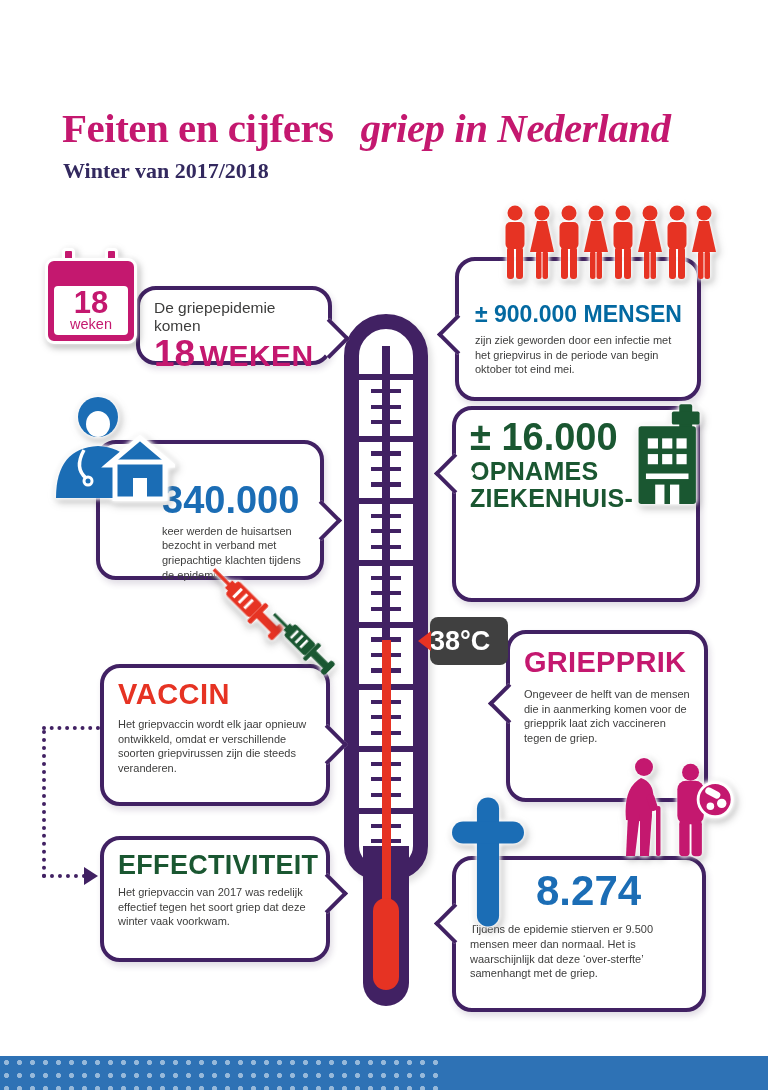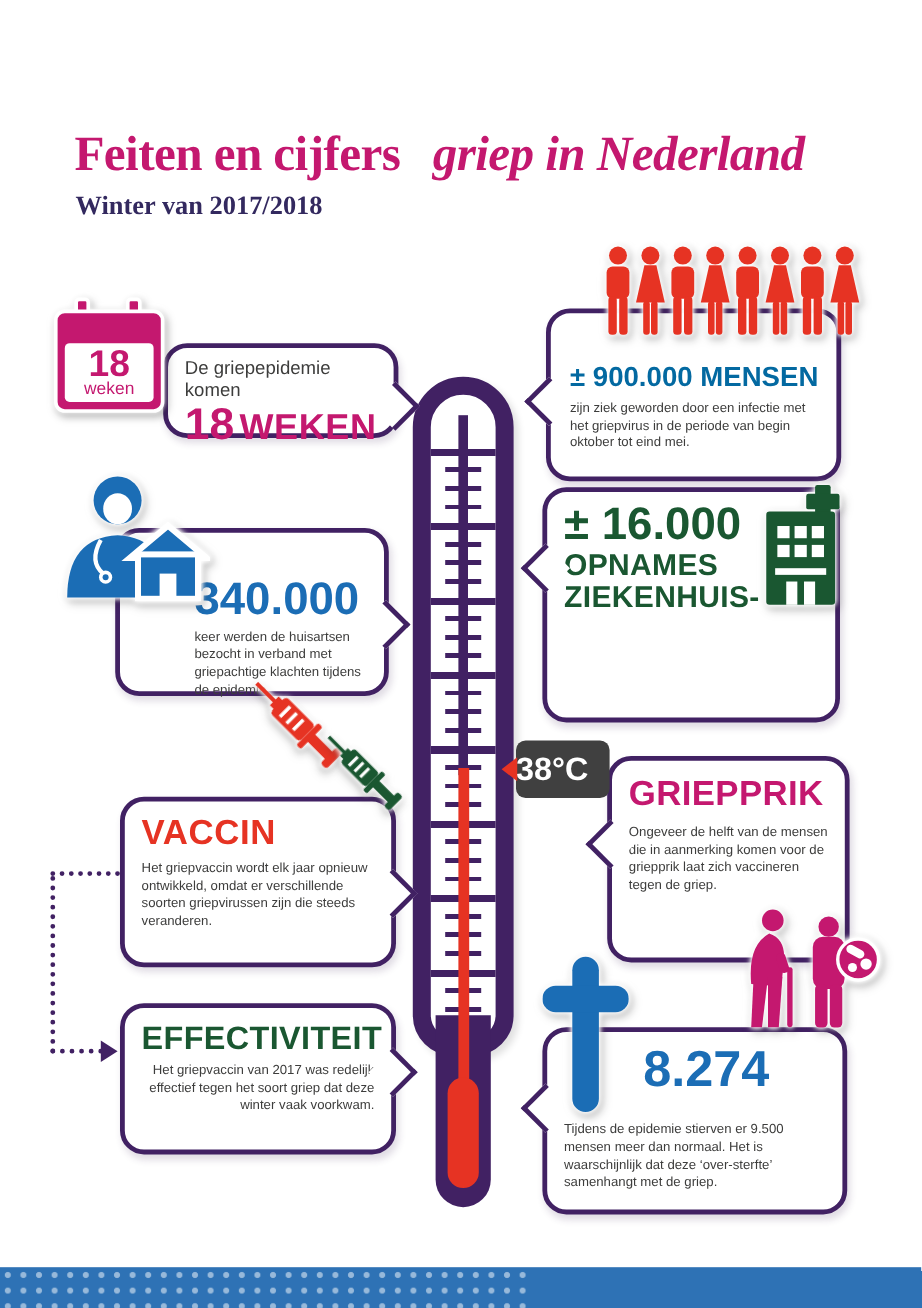--- a/index.html
+++ b/index.html
@@ -37,26 +37,26 @@
   .b4 .num{color:#1a5731;font-weight:700;font-size:38px;line-height:1.05;}
   .b4 .sub{color:#1a5731;font-weight:700;font-size:25px;line-height:1.1;letter-spacing:.3px;}
   .b4 .body-txt{margin-top:7px;}
 
   .b5{left:100px;top:664px;width:230px;height:142px;padding:8px 14px;}
   .b5 .head{color:#e63323;font-weight:700;font-size:29px;margin:2px 0 6px 0;letter-spacing:.5px;}
 
   .b6{left:506px;top:630px;width:202px;height:172px;padding:10px 14px;}
   .b6 .head{color:#c4186f;font-weight:700;font-size:29px;margin:2px 0 8px 0;letter-spacing:.3px;}
 
-  .b7{left:100px;top:836px;width:230px;height:126px;padding:8px 14px;text-align:right;}
+  .b7{left:100px;top:836px;width:230px;height:126px;padding:8px 14px;}
   .b7 .head{color:#1a5731;font-weight:700;font-size:27px;margin:2px 0 4px 0;letter-spacing:.3px;}
 
   .b8{left:452px;top:856px;width:254px;height:156px;padding:8px 14px;}
   .b8 .num{color:#1b6db5;font-weight:700;font-size:42px;line-height:1.1;margin-left:66px;}
-  .b8 .body-txt{margin-top:20px;}
+  .b8 .body-txt{margin-top:8px;}
 
   
   .t-wide{position:absolute;left:344px;top:314px;width:84px;height:566px;box-sizing:border-box;
           border:15px solid #412163;border-radius:42px 42px 34px 34px;background:#fff;
           box-shadow:4px 4px 6px rgba(0,0,0,.12);z-index:1;}
   .t-ticks{position:absolute;left:359px;top:374px;width:54px;height:492px;z-index:2;
       background-image:
         repeating-linear-gradient(to bottom,#412163 0 6px,transparent 6px 62px),
         repeating-linear-gradient(to bottom,#412163 0 4px,transparent 4px 15.5px);
       background-size:100% 100%,30px 100%;

